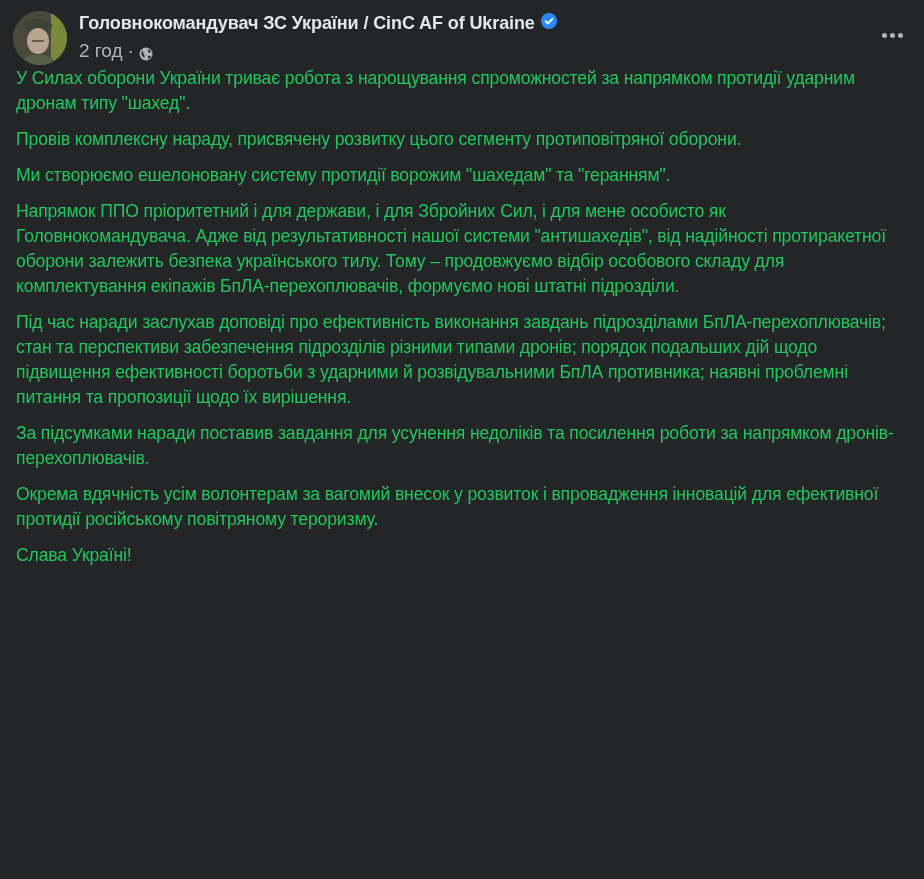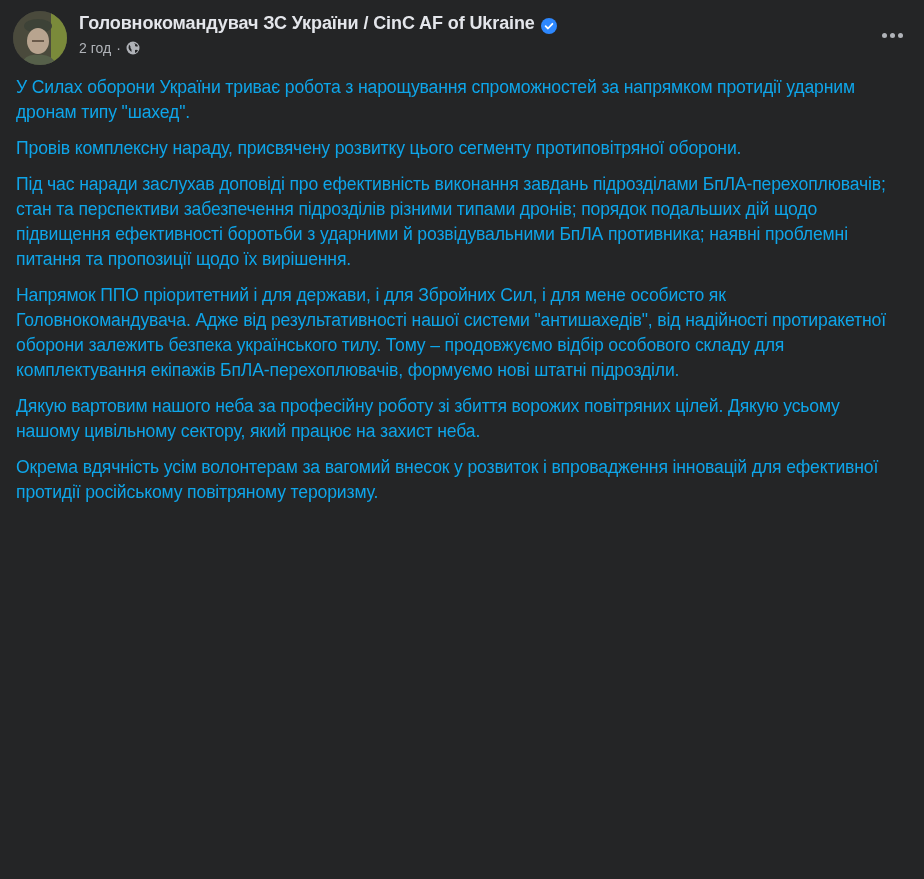--- a/index.html
+++ b/index.html
@@ -31,42 +31,42 @@
       border-radius: 50%;
       overflow: hidden;
       background: #3a3b3c;
     }
     .avatar svg { display: block; }
     .author-line {
       position: absolute;
       left: 79px;
       top: 13px;
       display: flex;
-      align-items: flex-end;
+      align-items: flex-start;
       white-space: nowrap;
     }
     .author-name {
       font-size: 18px;
       font-weight: 700;
       color: #e4e6eb;
       letter-spacing: -0.1px;
     }
     .verified-icon {
       margin-left: 6px;
       width: 16px;
       height: 16px;
       display: inline-block;
     }
     .meta-line {
       position: absolute;
       left: 79px;
       top: 40px;
       display: flex;
       align-items: center;
-      font-size: 14px;
+      font-size: 19px;
       color: #b0b3b8;
     }
     .meta-sep { margin: 0 5px; }
     .globe-icon { width: 14px; height: 14px; display: inline-block; }
     .more-button {
       position: absolute;
       right: 14px;
       top: 22px;
       width: 36px;
       height: 26px;
@@ -78,25 +78,25 @@
     .more-button span {
       width: 5px;
       height: 5px;
       border-radius: 50%;
       background: #b0b3b8;
       margin: 0 1.5px;
     }
     .post-body {
       position: absolute;
       left: 16px;
-      top: 75px;
+      top: 66px;
       width: 880px;
       font-size: 17.6px;
       line-height: 25px;
-      color: #0ea5e9;
+      color: #22c55e;
     }
     .post-body p {
       margin: 0 0 11px 0;
       padding: 0;
       letter-spacing: -0.15px;
     }
   </style>
 </head>
 <body>
 
@@ -138,17 +138,19 @@
   <div class="more-button">
     <span></span>
     <span></span>
     <span></span>
   </div>
 </div>
 
 <div class="post-body">
   <p>У Силах оборони України триває робота з нарощування спроможностей за напрямком протидії ударним дронам типу "шахед".</p>
   <p>Провів комплексну нараду, присвячену розвитку цього сегменту протиповітряної оборони.</p>
+  <p>Ми створюємо ешелоновану систему протидії ворожим "шахедам" та "геранням".</p>
+  <p>Напрямок ППО пріоритетний і для держави, і для Збройних Сил, і для мене особисто як Головнокомандувача. Адже від результативності нашої системи "антишахедів", від надійності протиракетної оборони залежить безпека українського тилу. Тому – продовжуємо відбір особового складу для комплектування екіпажів БпЛА-перехоплювачів, формуємо нові штатні підрозділи.</p>
   <p>Під час наради заслухав доповіді про ефективність виконання завдань підрозділами БпЛА-перехоплювачів; стан та перспективи забезпечення підрозділів різними типами дронів; порядок подальших дій щодо підвищення ефективності боротьби з ударними й розвідувальними БпЛА противника; наявні проблемні питання та пропозиції щодо їх вирішення.</p>
-  <p>Напрямок ППО пріоритетний і для держави, і для Збройних Сил, і для мене особисто як Головнокомандувача. Адже від результативності нашої системи "антишахедів", від надійності протиракетної оборони залежить безпека українського тилу. Тому – продовжуємо відбір особового складу для комплектування екіпажів БпЛА-перехоплювачів, формуємо нові штатні підрозділи.</p>
-  <p>Дякую вартовим нашого неба за професійну роботу зі збиття ворожих повітряних цілей. Дякую усьому нашому цивільному сектору, який працює на захист неба.</p>
+  <p>За підсумками наради поставив завдання для усунення недоліків та посилення роботи за напрямком дронів-перехоплювачів.</p>
   <p>Окрема вдячність усім волонтерам за вагомий внесок у розвиток і впровадження інновацій для ефективної протидії російському повітряному тероризму.</p>
+  <p>Слава Україні!</p>
 </div>
 
 </body></html>

